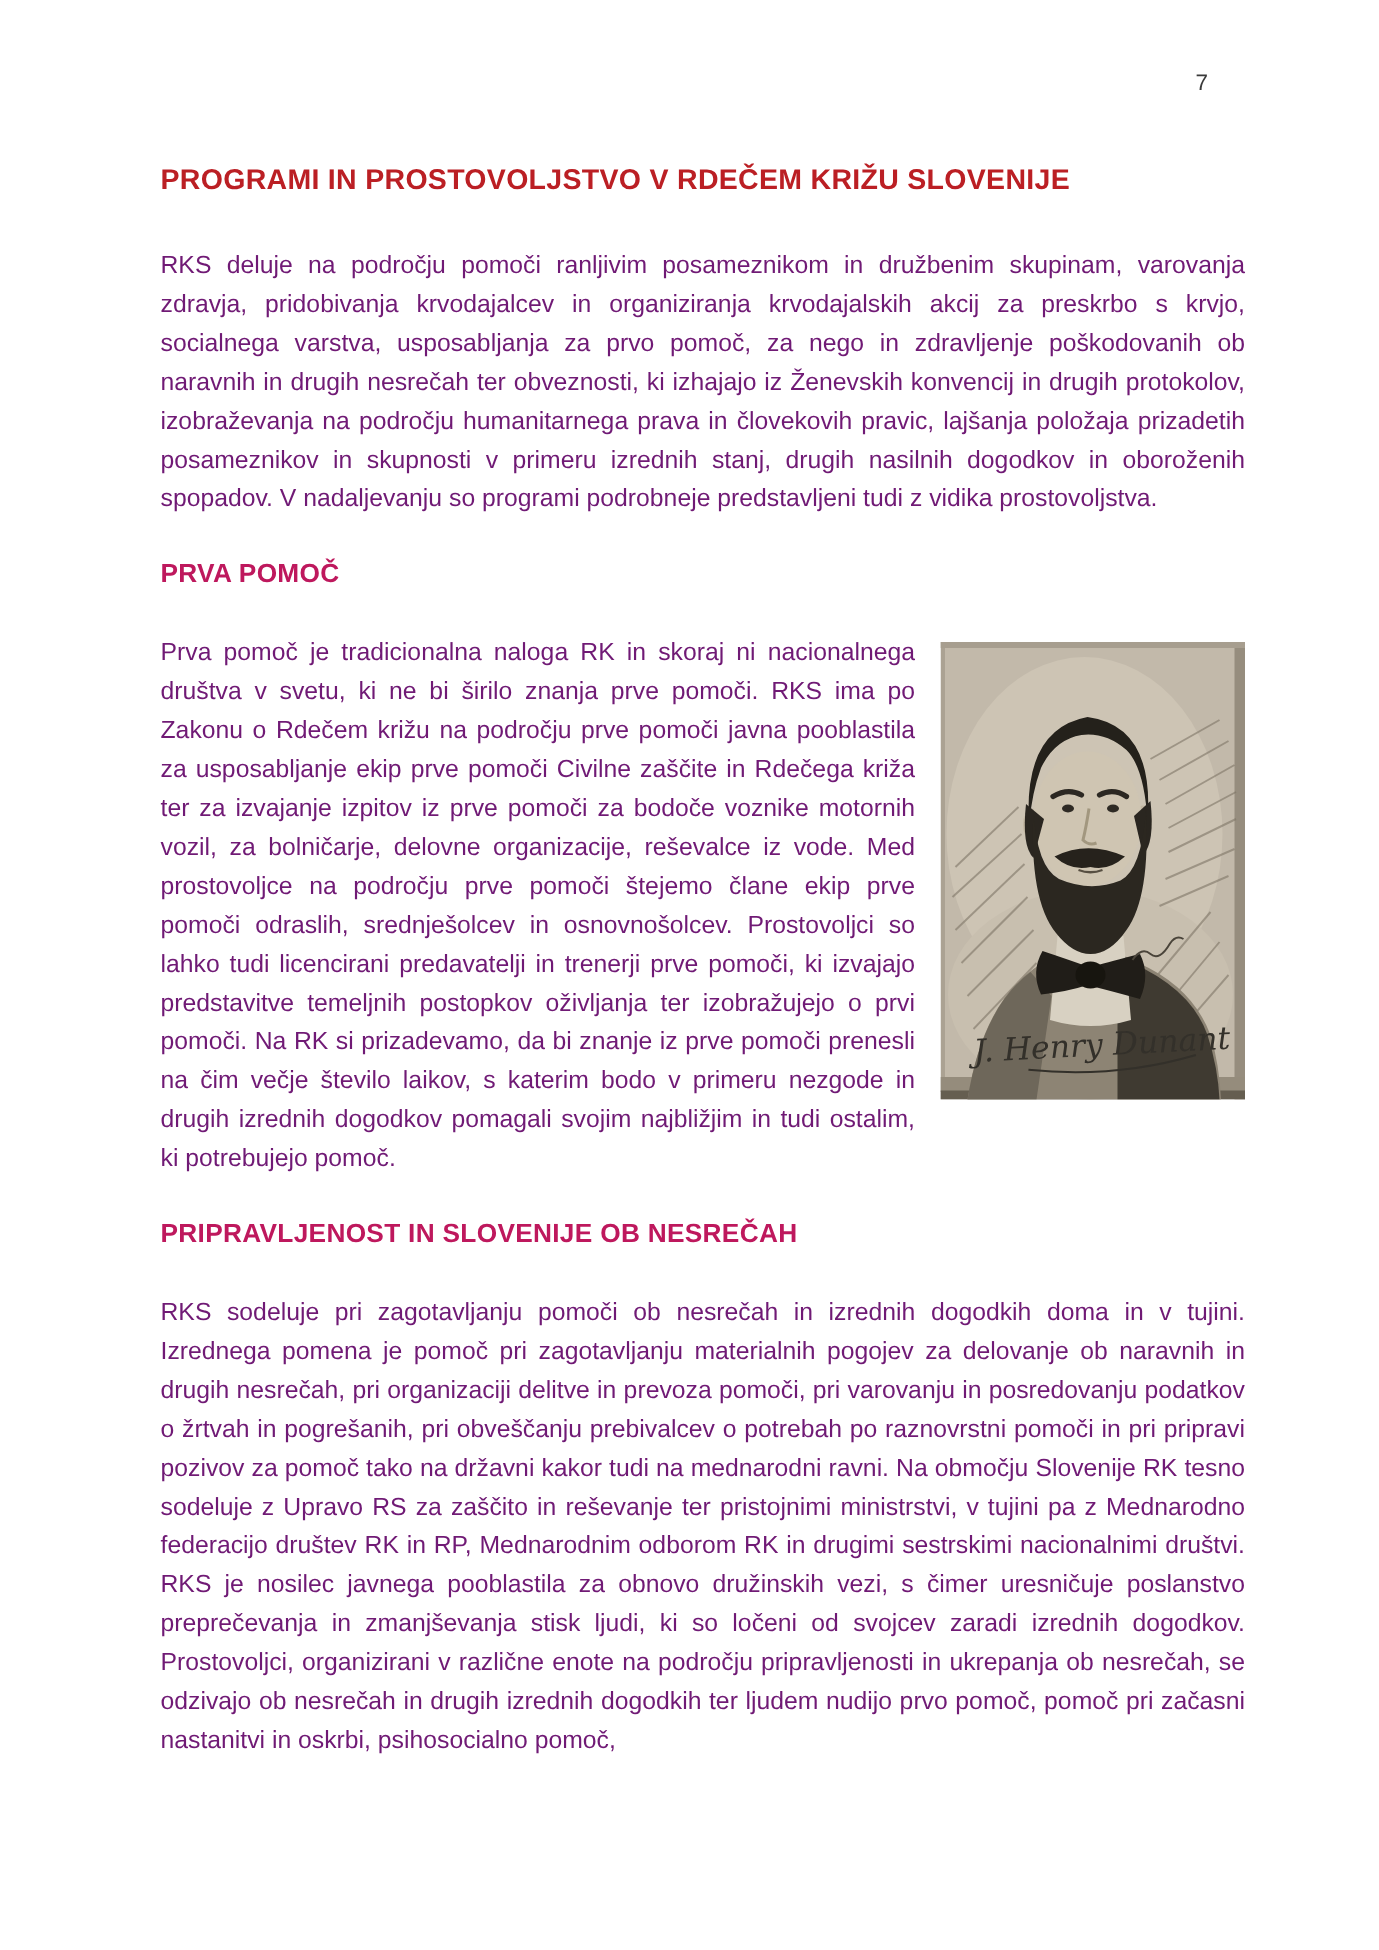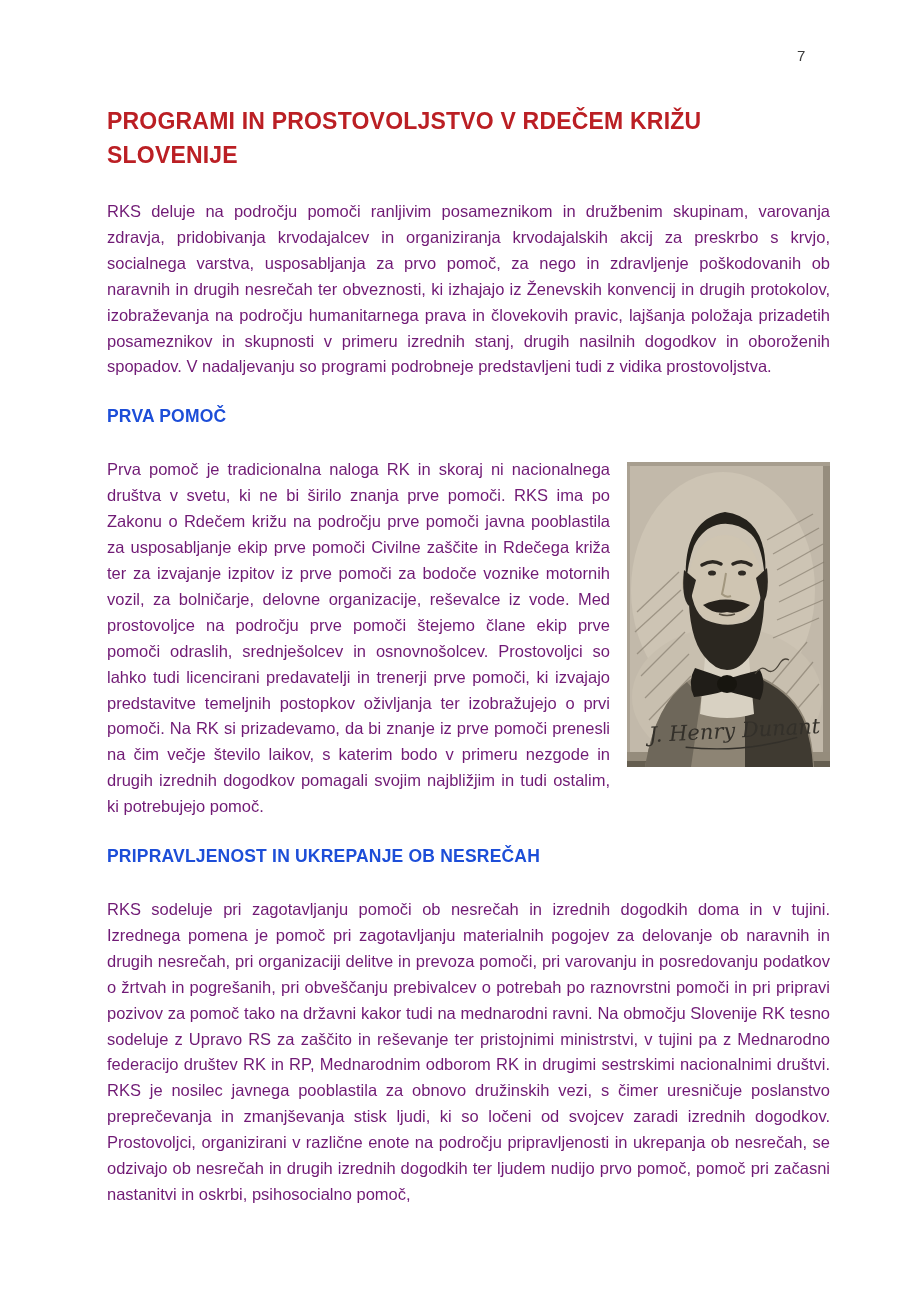--- a/index.html
+++ b/index.html
@@ -30,42 +30,42 @@
   }
   .content {
     position: absolute;
     left: 107px;
     top: 0;
     width: 723px;
   }
   .doc-title {
     margin: 104px 0 0 0;
     max-width: 680px;
-    font-size: 23px;
+    font-size: 19px;
     line-height: 34px;
     font-weight: bold;
     color: #bb1f24;
     letter-spacing: 0.2px;
   }
   .body-par {
     margin: 0;
     font-size: 16.5px;
     line-height: 25.9px;
     text-align: justify;
     color: #701a75;
   }
   .intro {
     margin-top: 27px;
   }
   .section-heading {
     margin: 25px 0 0 0;
     font-size: 17.5px;
     line-height: 23px;
     font-weight: bold;
-    color: #1d4ed8;
+    color: #be185d;
     letter-spacing: 0.2px;
   }
   .section-body {
     margin-top: 29px;
   }
   .section-1::after {
     content: "";
     display: block;
     clear: both;
   }
@@ -172,18 +172,18 @@
           <g transform="rotate(-3 100 272)">
             <text x="22" y="276" font-family="'DejaVu Serif', serif" font-style="italic" font-size="21" fill="#33302a">J. Henry Dunant</text>
             <path d="M58,283 Q115,292 170,279" stroke="#33302a" stroke-width="1.4" fill="none"></path>
           </g>
         </svg>
       </div>
 
       <p class="body-par">Prva pomoč je tradicionalna naloga RK in skoraj ni nacionalnega društva v svetu, ki ne bi širilo znanja prve pomoči. RKS ima po Zakonu o Rdečem križu na področju prve pomoči javna pooblastila za usposabljanje ekip prve pomoči Civilne zaščite in Rdečega križa ter za izvajanje izpitov iz prve pomoči za bodoče voznike motornih vozil, za bolničarje, delovne organizacije, reševalce iz vode. Med prostovoljce na področju prve pomoči štejemo člane ekip prve pomoči odraslih, srednješolcev in osnovnošolcev. Prostovoljci so lahko tudi licencirani predavatelji in trenerji prve pomoči, ki izvajajo predstavitve temeljnih postopkov oživljanja ter izobražujejo o prvi pomoči. Na RK si prizadevamo, da bi znanje iz prve pomoči prenesli na čim večje število laikov, s katerim bodo v primeru nezgode in drugih izrednih dogodkov pomagali svojim najbližjim in tudi ostalim, ki potrebujejo pomoč.</p>
     </div>
 
-    <h2 class="section-heading">PRIPRAVLJENOST IN UKREPANJE OB NESREČAH</h2>
+    <h2 class="section-heading">PRIPRAVLJENOST IN SLOVENIJE OB NESREČAH</h2>
 
     <p class="body-par section-body">RKS sodeluje pri zagotavljanju pomoči ob nesrečah in izrednih dogodkih doma in v tujini. Izrednega pomena je pomoč pri zagotavljanju materialnih pogojev za delovanje ob naravnih in drugih nesrečah, pri organizaciji delitve in prevoza pomoči, pri varovanju in posredovanju podatkov o žrtvah in pogrešanih, pri obveščanju prebivalcev o potrebah po raznovrstni pomoči in pri pripravi pozivov za pomoč tako na državni kakor tudi na mednarodni ravni. Na območju Slovenije RK tesno sodeluje z Upravo RS za zaščito in reševanje ter pristojnimi ministrstvi, v tujini pa z Mednarodno federacijo društev RK in RP, Mednarodnim odborom RK in drugimi sestrskimi nacionalnimi društvi. RKS je nosilec javnega pooblastila za obnovo družinskih vezi, s čimer uresničuje poslanstvo preprečevanja in zmanjševanja stisk ljudi, ki so ločeni od svojcev zaradi izrednih dogodkov. Prostovoljci, organizirani v različne enote na področju pripravljenosti in ukrepanja ob nesrečah, se odzivajo ob nesrečah in drugih izrednih dogodkih ter ljudem nudijo prvo pomoč, pomoč pri začasni nastanitvi in oskrbi, psihosocialno pomoč,</p>
 
   </div>
 </div>
 
 </body></html>

